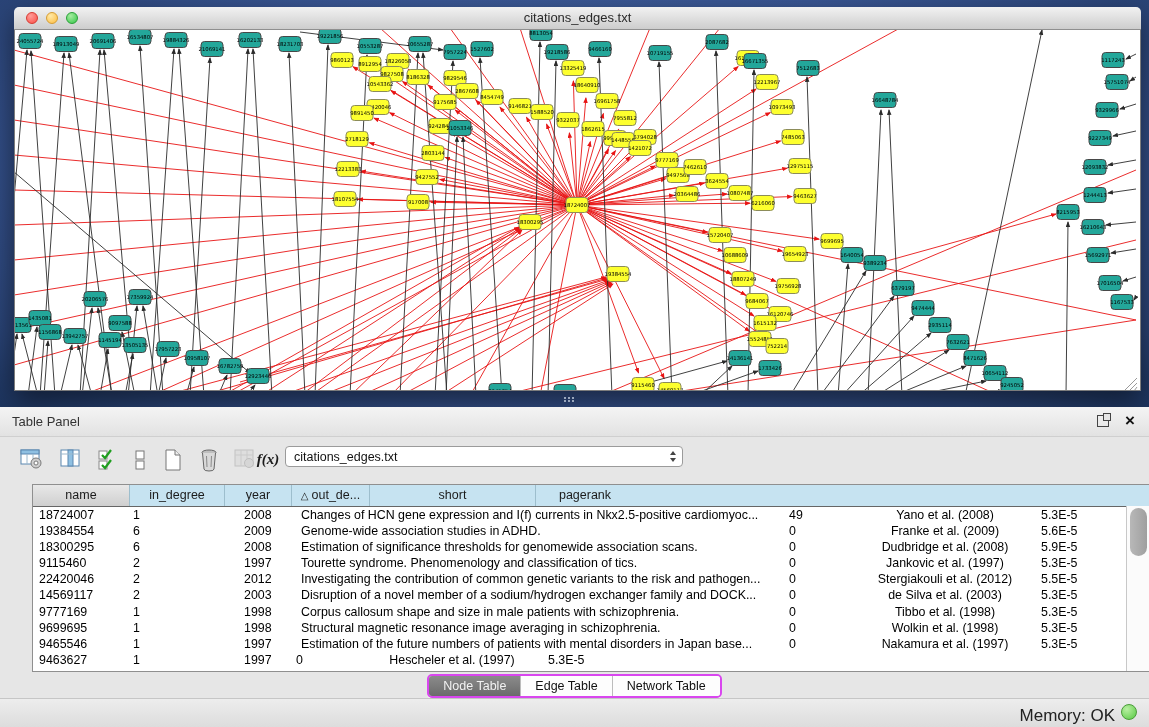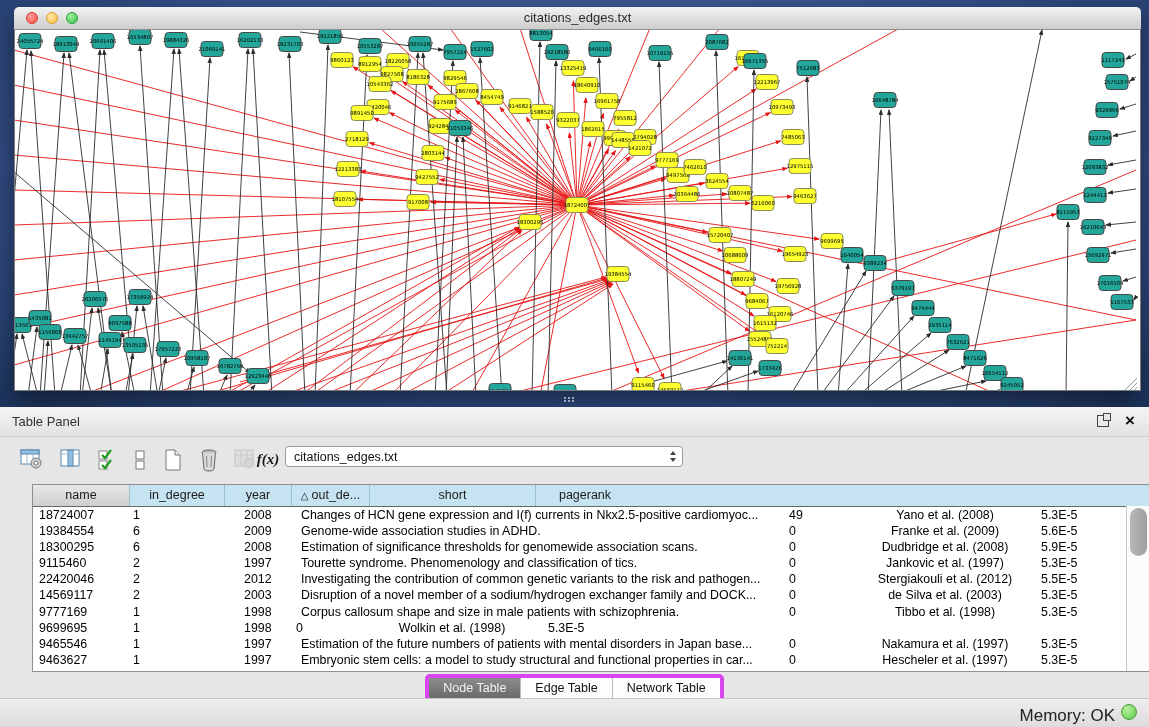--- a/index.html
+++ b/index.html
@@ -72,21 +72,21 @@
   .col-title{width:493px;}.td.col-title{padding-left:10px;}
   .col-out{width:78px;}   .td.col-out{padding-left:5px;}
   .col-short{width:166px;text-align:center;}
   .col-pr{width:99px;}    .td.col-pr{padding-left:13px;}
   .vscroll{position:absolute;right:0;top:21px;bottom:0;width:25px;background:#fbfbfb;
     border-left:1px solid #c8c8c8;}
   .vthumb{position:absolute;left:3px;top:2px;width:17px;height:48px;border-radius:9px;
     background:linear-gradient(90deg,#b8b8b8,#9f9f9f);cursor:pointer;}
   
   .tabbar{position:absolute;left:0;top:265px;width:1149px;height:26px;text-align:center;}
-  .seg{display:inline-flex;margin-top:2px;border:4px solid #d946ef;border-radius:5px;overflow:hidden;
+  .seg{display:inline-flex;margin-top:2px;border:2px solid #d946ef;border-radius:5px;overflow:hidden;
     box-shadow:0 1px 0 rgba(255,255,255,.7);}
   .seg .tab{padding:0 14px;font-size:12.5px;line-height:20px;background:#fdfdfd;color:#111;
     border-left:1px solid #bcbcbc;cursor:pointer;}
   .seg .tab:first-child{border-left:none;}
   .seg .tab.sel{background:linear-gradient(#8b8b8b,#6b6b6b);color:#f2f2f2;}
   
   .statusbar{position:absolute;left:0;top:291px;width:1149px;height:29px;border-top:1px solid #c6c6c6;
     background:linear-gradient(#ededed,#dcdcdc);}
   .mem{position:absolute;right:34px;top:7px;font-size:17px;color:#222;}
   .mem-dot{position:absolute;right:12px;top:5px;width:14px;height:14px;border-radius:50%;
@@ -923,38 +923,38 @@
             <div class="td col-year">1998</div>
             <div class="td col-title">Corpus callosum shape and size in male patients with schizophrenia.</div>
             <div class="td col-out">0</div>
             <div class="td col-short">Tibbo et al. (1998)</div>
             <div class="td col-pr">5.3E-5</div>
           </div>
           <div class="tr">
             <div class="td col-name">9699695</div>
             <div class="td col-deg">1</div>
             <div class="td col-year">1998</div>
+            <div class="td col-title">Structural magnetic resonance image averaging in schizophrenia.</div>
             <div class="td col-out">0</div>
             <div class="td col-short">Wolkin et al. (1998)</div>
             <div class="td col-pr">5.3E-5</div>
           </div>
           <div class="tr">
             <div class="td col-name">9465546</div>
             <div class="td col-deg">1</div>
             <div class="td col-year">1997</div>
             <div class="td col-title">Estimation of the future numbers of patients with mental disorders in Japan base...</div>
             <div class="td col-out">0</div>
             <div class="td col-short">Nakamura et al. (1997)</div>
             <div class="td col-pr">5.3E-5</div>
           </div>
           <div class="tr">
             <div class="td col-name">9463627</div>
             <div class="td col-deg">1</div>
             <div class="td col-year">1997</div>
-            <div class="td col-title">Embryonic stem cells: a model to study structural and functional properties in car...</div>
             <div class="td col-out">0</div>
             <div class="td col-short">Hescheler et al. (1997)</div>
             <div class="td col-pr">5.3E-5</div>
           </div>
         </div>
       <div class="vscroll">
         <div class="vthumb"></div>
       </div>
     </div>
 

